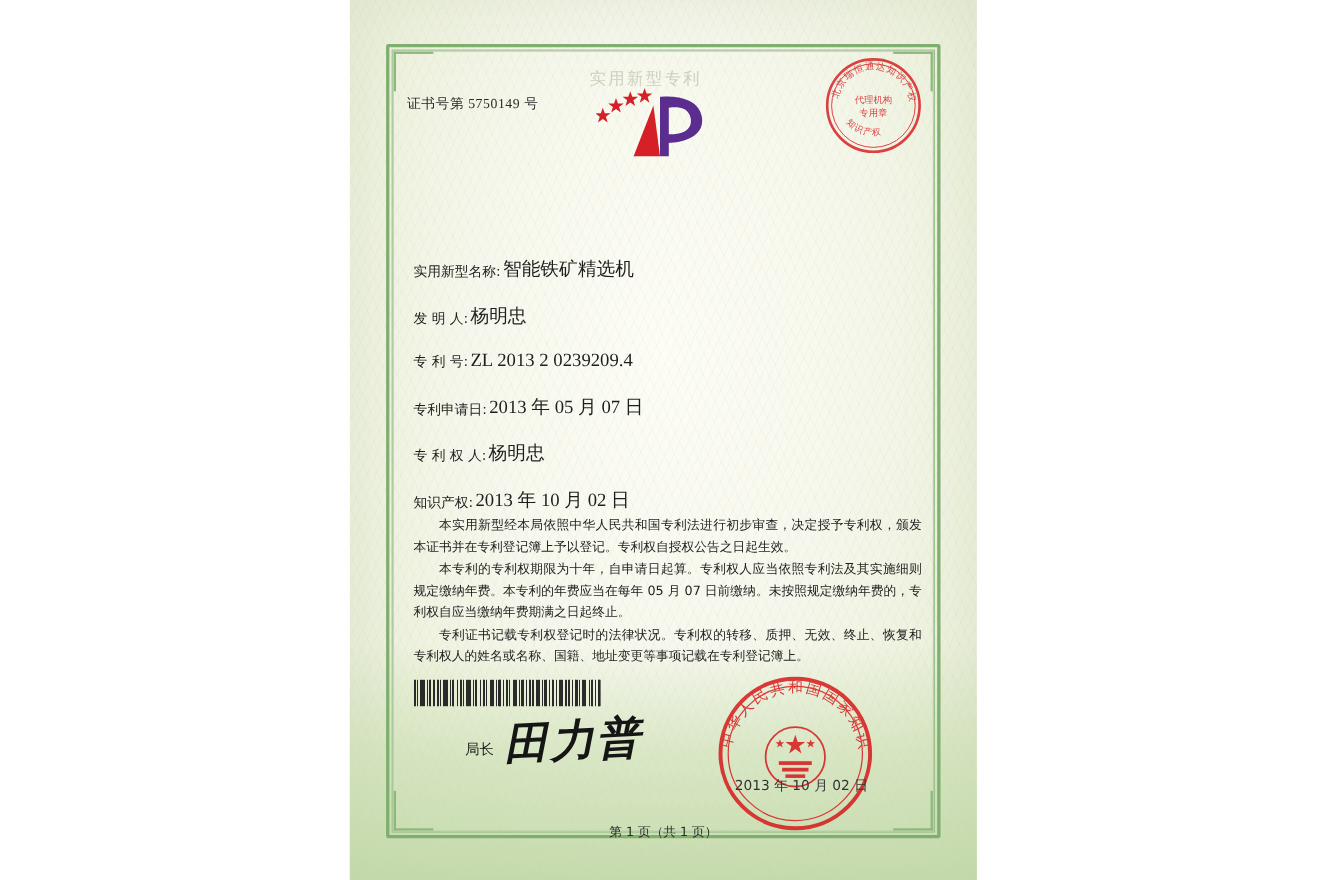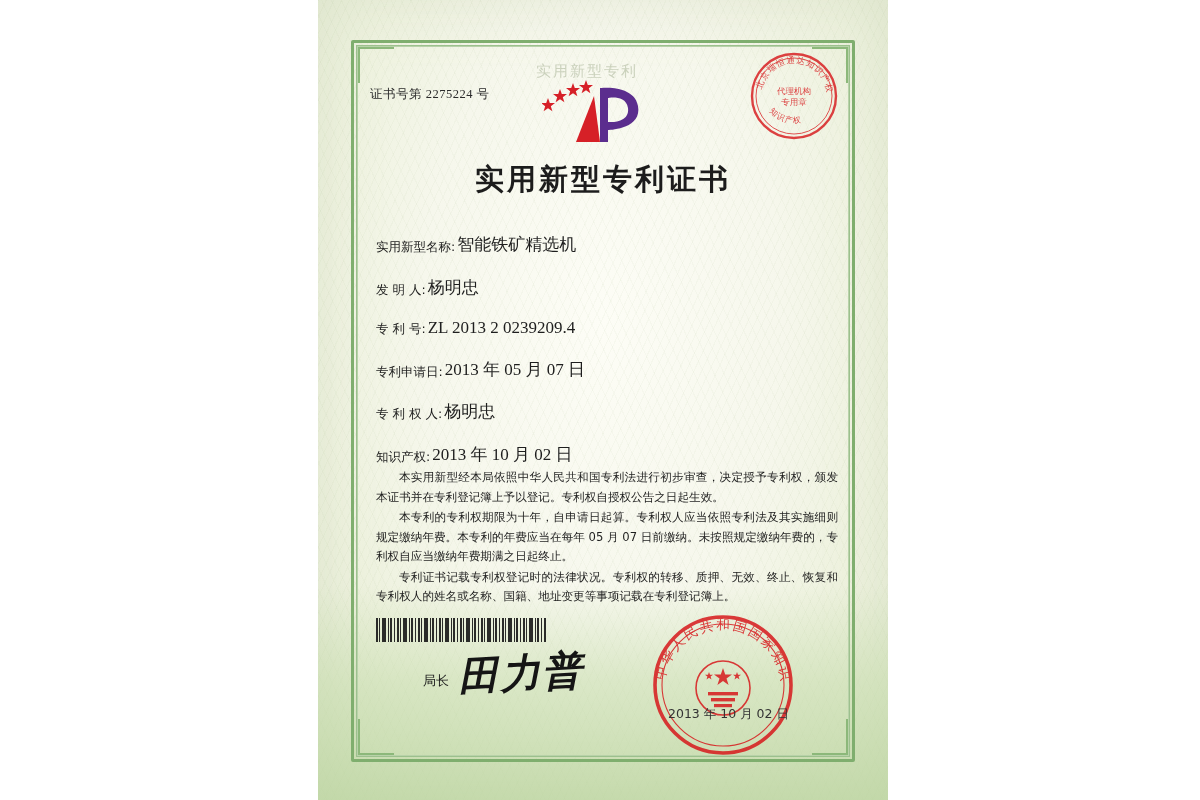--- a/index.html
+++ b/index.html
@@ -292,21 +292,21 @@
   <div class="paper">
     <div class="paper-bottom-tint"></div>
 
     <div class="border-outer"></div>
     <div class="border-inner"></div>
     <div class="corner tl"></div>
     <div class="corner tr"></div>
     <div class="corner bl"></div>
     <div class="corner br"></div>
 
-    <div class="cert-number">证书号第 2275224 号</div>
+    <div class="cert-number">证书号第 5750149 号</div>
 
     <div class="watermark">实用新型专利</div>
 
     <div class="logo">
       <svg width="110" height="76" viewBox="0 0 110 76">
         <g fill="#d62027">
           <polygon points="6,26 7.8,31 13,31 8.8,34.2 10.4,39.3 6,36.2 1.6,39.3 3.2,34.2 -1,31 4.2,31"></polygon>
           <polygon points="18,17 19.8,22 25,22 20.8,25.2 22.4,30.3 18,27.2 13.6,30.3 15.2,25.2 11,22 16.2,22"></polygon>
           <polygon points="31,11 32.8,16 38,16 33.8,19.2 35.4,24.3 31,21.2 26.6,24.3 28.2,19.2 24,16 29.2,16"></polygon>
           <polygon points="44,8 45.8,13 51,13 46.8,16.2 48.4,21.3 44,18.2 39.6,21.3 41.2,16.2 37,13 42.2,13"></polygon>
@@ -330,21 +330,20 @@
           <text x="46" y="44" text-anchor="middle" font-size="8.5" fill="#d7191c" font-family="DejaVu Sans, sans-serif">代理机构</text>
           <text x="46" y="55" text-anchor="middle" font-size="8.5" fill="#d7191c" font-family="DejaVu Sans, sans-serif">专用章</text>
           <path id="botArc" d="M 16,52 A 32,32 0 0 0 76,52" fill="none"></path>
           <text font-size="8" fill="#d7191c" font-family="DejaVu Sans, sans-serif" letter-spacing="1">
             <textPath href="#botArc" startOffset="14%">知识产权</textPath>
           </text>
         </g>
       </svg>
     </div>
 
-    <div class="title">实用新型专利证书</div>
 
     <div class="fields">
       <div class="field-row">
         <span class="field-label">实用新型名称:</span>
         <span class="field-value">智能铁矿精选机</span>
       </div>
       <div class="field-row">
         <span class="field-label">发  明  人:</span>
         <span class="field-value">杨明忠</span>
       </div>
@@ -396,14 +395,15 @@
             <rect x="60" y="82" width="30" height="3.4"></rect>
             <rect x="63" y="88" width="24" height="3.4"></rect>
             <rect x="66" y="94" width="18" height="3.2"></rect>
           </g>
         </g>
       </svg>
     </div>
 
     <div class="seal-date">2013 年 10 月 02 日</div>
 
+    <div class="page-foot">第 1 页（共 1 页）</div>
   </div>
 </div>
 
 </body></html>

